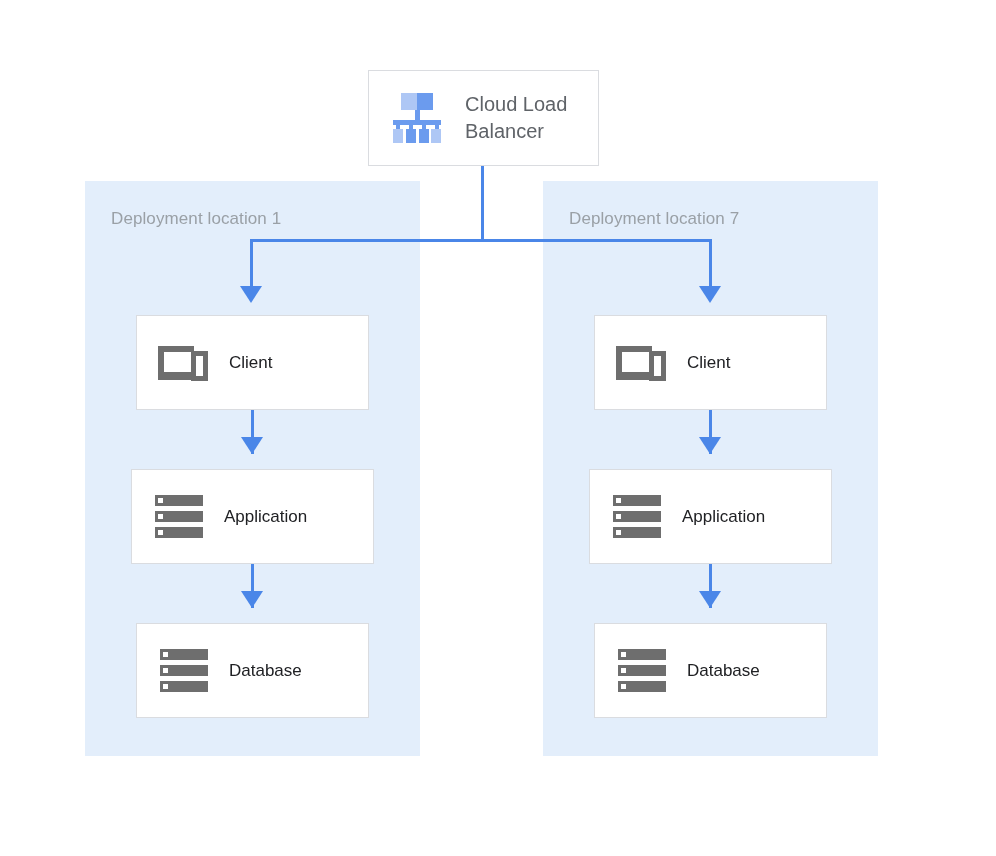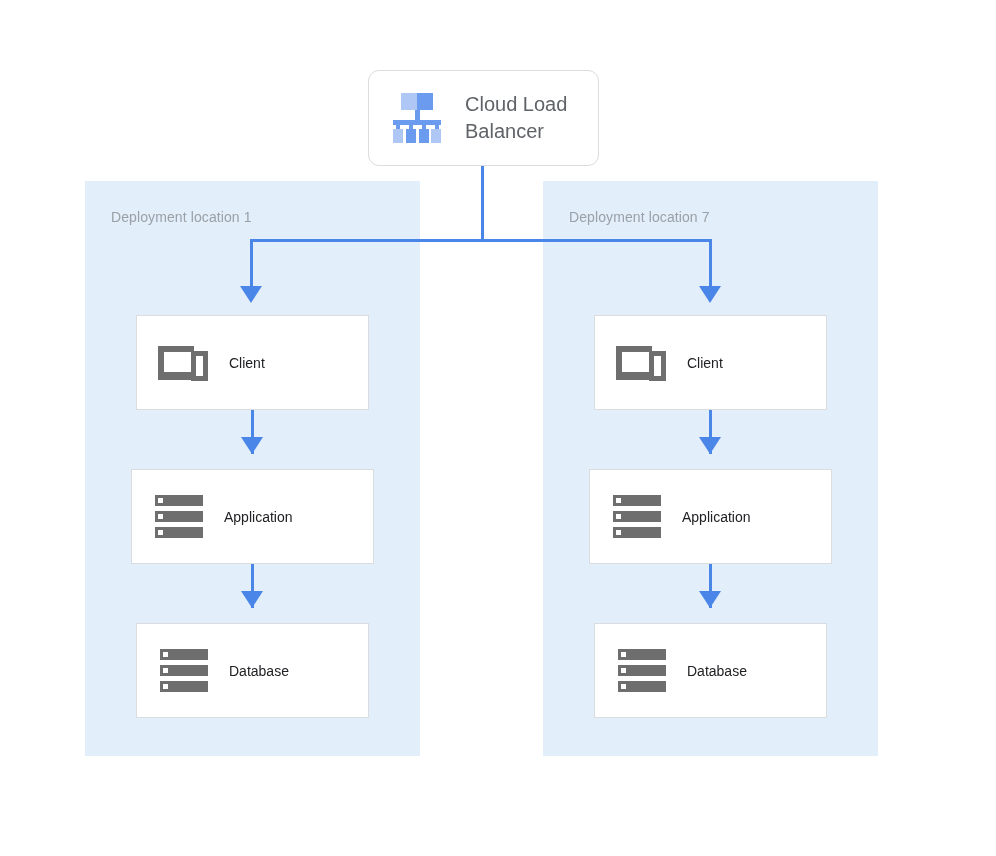--- a/index.html
+++ b/index.html
@@ -24,21 +24,21 @@
     position: absolute;
     background: #e3eefb;
   }
   #zone-1 { left: 85px;  top: 181px; width: 335px; height: 575px; }
   #zone-2 { left: 543px; top: 181px; width: 335px; height: 575px; }
 
   .zone-label {
     position: absolute;
     top: 28px;
     left: 26px;
-    font-size: 14px;
+    font-size: 17px;
     color: #9aa0a6;
     letter-spacing: 0.1px;
     white-space: nowrap;
   }
 
   
   .node {
     position: absolute;
     background: #ffffff;
     border: 1px solid #dadce0;
@@ -46,33 +46,32 @@
     display: flex;
     align-items: center;
   }
   .node-icon {
     flex: 0 0 auto;
     display: flex;
     align-items: center;
     justify-content: center;
   }
   .node-label {
-    font-size: 14px;
+    font-size: 17px;
     color: #202124;
     white-space: nowrap;
   }
 
   
   #node-lb {
     left: 368px;
     top: 70px;
     width: 231px;
     height: 96px;
     padding-left: 22px;
-    border-radius: 11px;
   }
   #node-lb .node-icon { width: 52px; height: 52px; margin-right: 22px; }
   #node-lb .node-label {
     font-size: 20px;
     color: #5f6368;
     line-height: 27px;
     white-space: normal;
   }
 
   

